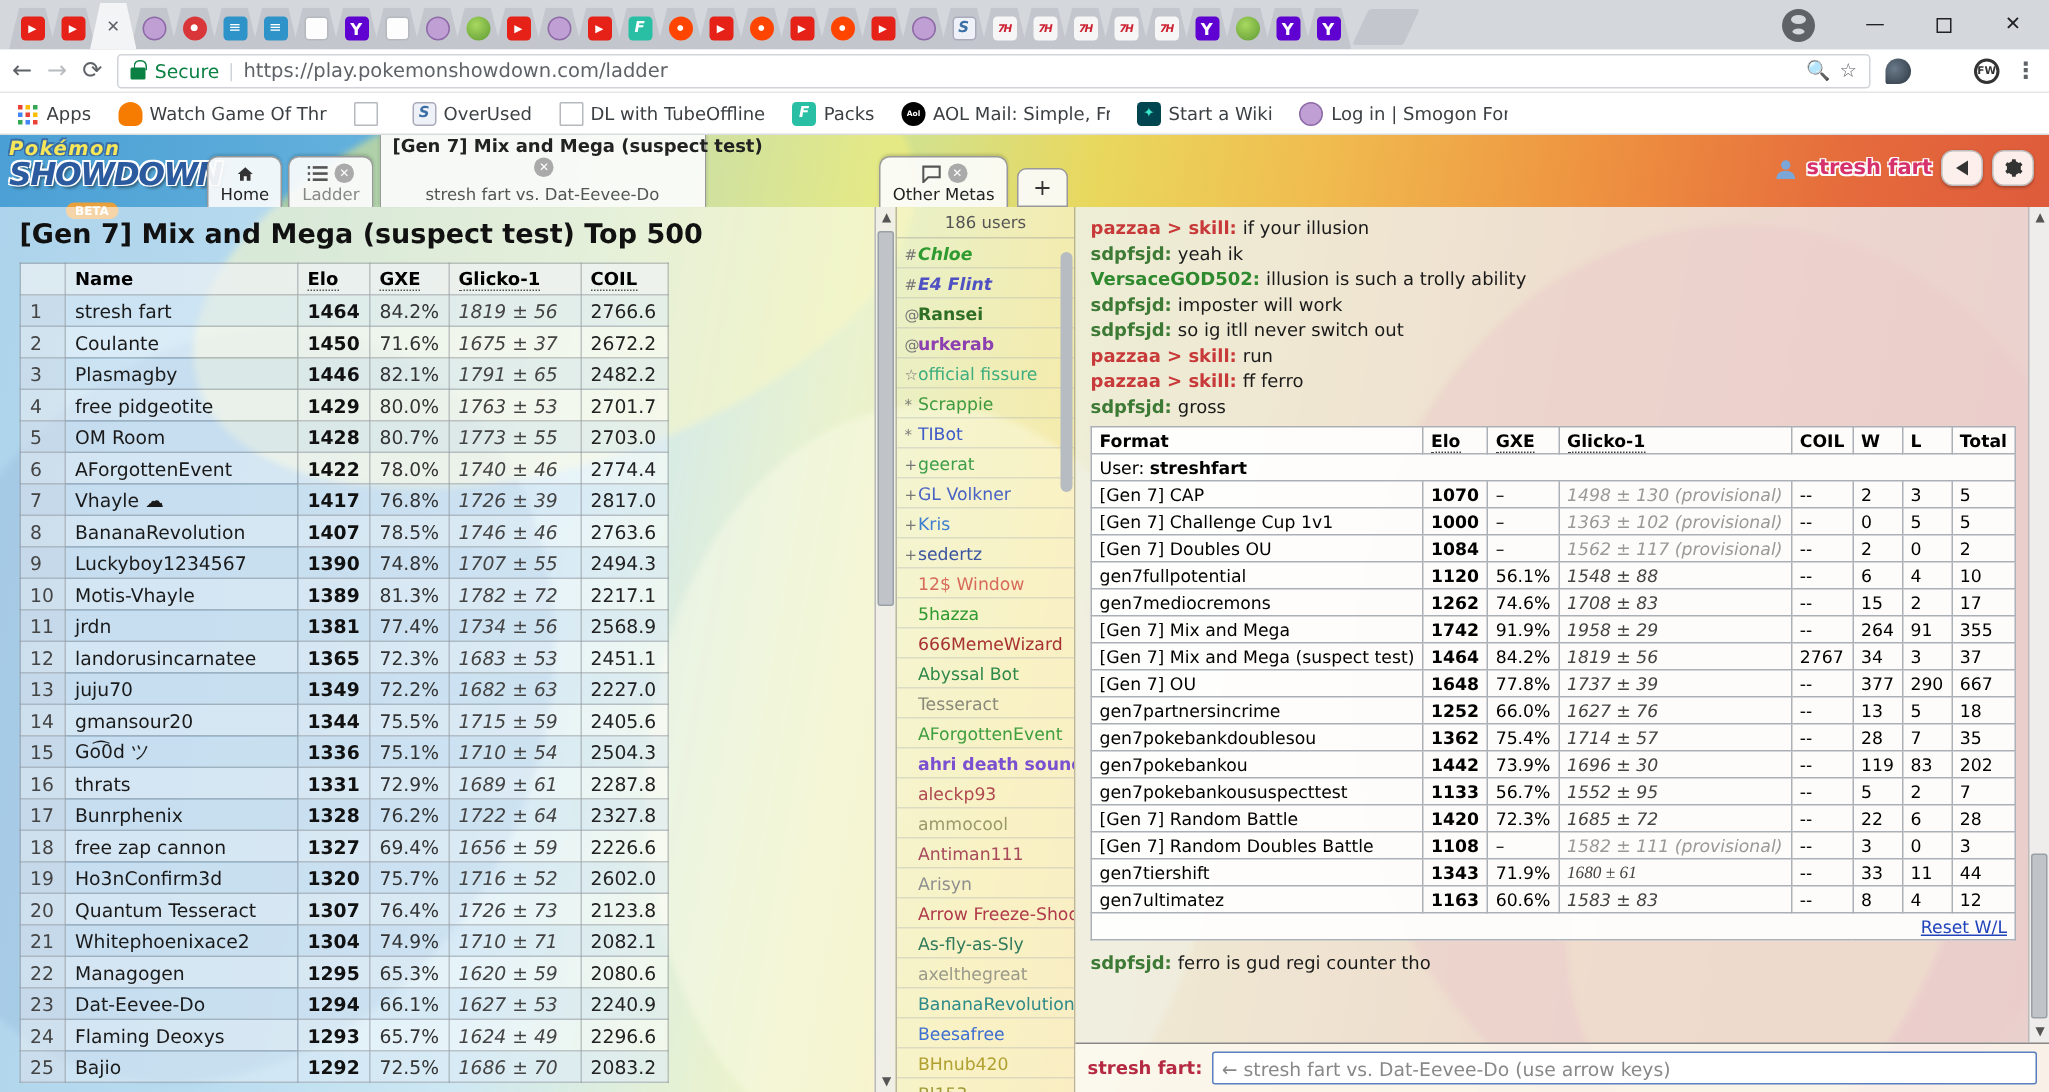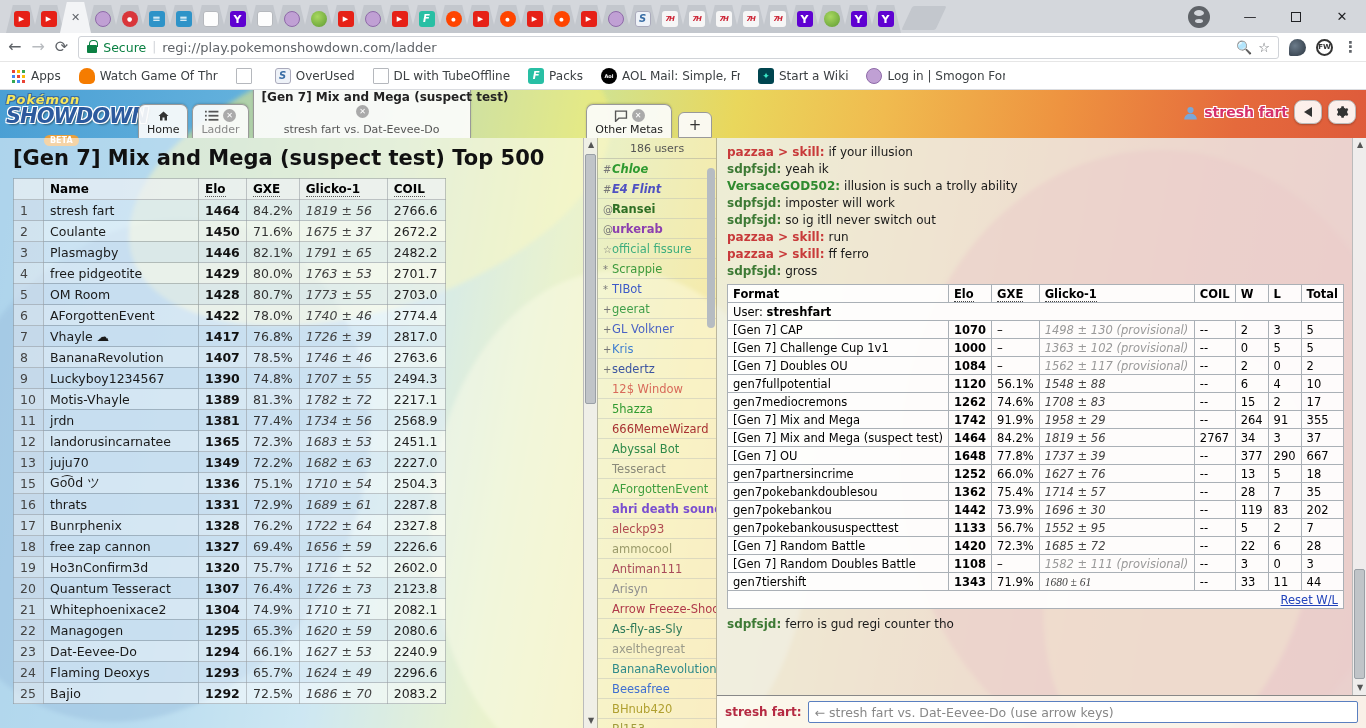--- a/index.html
+++ b/index.html
@@ -38,21 +38,21 @@
   .navbtn.disabled { color:#b8bbbf; }
   .urlbar { flex:1; height:23px; background:#fff; border:1px solid #d0d3d8; border-radius:3px; display:flex; align-items:center; padding:0 8px; gap:6px; }
   .lock { width:10px; height:8px; background:#0b8043; border-radius:1px; position:relative; margin-top:4px; }
   .lock::before { content:""; position:absolute; top:-5px; left:1.5px; width:7px; height:6px; border:1.5px solid #0b8043; border-bottom:none; border-radius:4px 4px 0 0; }
   .secure { color:#0b8043; font-size:12.5px; }
   .url-sep { color:#d0d3d8; font-size:12px; }
   .url { color:#5f6368; font-size:13px; flex:1; }
   .bar-ico { color:#5f6368; font-size:13px; cursor:pointer; }
   .ext { width:17px; height:17px; cursor:pointer; }
   .ext.shark { background:radial-gradient(circle at 35% 40%,#6b7b8a,#2b3540); border-radius:50% 50% 50% 10%; }
-  .ext.fw { border:2px solid #333; border-radius:50%; color:#333; font-size:7px; font-weight:bold; display:flex; align-items:center; justify-content:center; }
+  .ext.fw { border:2px solid #333; border-radius:50%; color:#333; font-size:7px; font-weight:bold; display:flex; align-items:center; justify-content:center;margin-left:32px; }
   .menu-dots { color:#5f6368; font-size:15px; font-weight:bold; cursor:pointer; }
 
   
   .bookmarks { position:absolute; top:62px; left:0; width:1366px; height:28px; background:#fff; display:flex; align-items:center; padding:0 10px; gap:18px; border-bottom:1px solid #dadce0; }
   .bm { display:flex; align-items:center; gap:5px; cursor:pointer; }
   .bm-label { font-size:12px; color:#3c4043; white-space:nowrap; max-width:118px; overflow:hidden; }
   .bm-ico { width:16px; height:16px; border-radius:3px; display:flex; align-items:center; justify-content:center; flex:none; }
   .bm-ico[data-icon="apps-grid"] { background:none; position:relative; }
   .bm-ico[data-icon="apps-grid"]::after { content:""; position:absolute; left:2px; top:2px; width:3px; height:3px; background:#ea4335;
     box-shadow:5px 0 0 #fbbc04,10px 0 0 #34a853,0 5px 0 #4285f4,5px 5px 0 #ea4335,10px 5px 0 #fbbc04,0 10px 0 #34a853,5px 10px 0 #4285f4,10px 10px 0 #ea4335; }
@@ -96,21 +96,21 @@
 
   .userbadge { position:absolute; right:10px; top:10px; display:flex; align-items:center; gap:6px; }
   .uname { font-size:14px; font-weight:bold; color:#d6316a; text-shadow:1px 1px 0 #fff,-1px -1px 0 #fff,1px -1px 0 #fff,-1px 1px 0 #fff; cursor:pointer; }
   .hbtn { background:rgba(255,255,255,.9); border:1px solid #bbb; border-radius:8px; width:28px; height:24px; display:flex; align-items:center; justify-content:center; cursor:pointer; box-shadow:0 1px 2px rgba(0,0,0,.25); }
   .tri-left { width:0; height:0; border-top:5px solid transparent; border-bottom:5px solid transparent; border-right:8px solid #333; }
 
   .ps-body { position:absolute; top:48px; left:0; right:0; bottom:0; }
 
   
   .pane-ladder { position:absolute; left:0; top:0; bottom:0; width:583px; background:rgba(255,255,255,.55); padding:8px 0 0 13px; overflow:hidden; }
-  .lad-title { font-size:21px; font-weight:bold; color:#111; margin-bottom:8px; }
+  .lad-title { font-size:18px; font-weight:bold; color:#111; margin-bottom:8px; }
   table.lad { border-collapse:collapse; font-size:12.5px; }
   table.lad th, table.lad td { border:1px solid rgba(150,155,160,.55); padding:1px 6px; height:21px; }
   table.lad thead th { background:rgba(240,242,245,.7); text-align:left; font-size:12px; }
   table.lad thead th span { border-bottom:1px dotted #555; }
   table.lad td.rk { width:30px; background:rgba(228,233,238,.65); color:#444; }
   table.lad td.nm { width:155px; color:#1a1a1a; white-space:nowrap; overflow:hidden; }
   table.lad td.el { width:48px; font-weight:bold; color:#111; }
   table.lad td.gx { width:50px; color:#333; }
   table.lad td.gl { width:88px; font-style:italic; color:#444; white-space:nowrap; }
   table.lad td.co { width:58px; color:#222; }
@@ -280,21 +280,21 @@
   </div>
 
   <div class="toolbar">
     <span class="navbtn">←</span>
     <span class="navbtn disabled">→</span>
     <span class="navbtn">⟳</span>
     <div class="urlbar">
       <span class="lock"></span>
       <span class="secure">Secure</span>
       <span class="url-sep">|</span>
-      <span class="url">regi://play.pokemonshowdown.com/ladder</span>
+      <span class="url">https://play.pokemonshowdown.com/ladder</span>
       <span class="bar-ico">🔍</span>
       <span class="bar-ico">☆</span>
     </div>
     <span class="ext shark"></span>
     <span class="ext fw">FW</span>
     <span class="menu-dots">⋮</span>
   </div>
 
   <div class="bookmarks">
 
@@ -526,20 +526,28 @@
             </tr>
               <tr>
               <td class="rk">13</td>
               <td class="nm">juju70</td>
               <td class="el">1349</td>
               <td class="gx">72.2%</td>
               <td class="gl">1682 ± 63</td>
               <td class="co">2227.0</td>
             </tr>
               <tr>
+              <td class="rk">14</td>
+              <td class="nm">gmansour20</td>
+              <td class="el">1344</td>
+              <td class="gx">75.5%</td>
+              <td class="gl">1715 ± 59</td>
+              <td class="co">2405.6</td>
+            </tr>
+              <tr>
               <td class="rk">15</td>
               <td class="nm">Go͡0d ツ</td>
               <td class="el">1336</td>
               <td class="gx">75.1%</td>
               <td class="gl">1710 ± 54</td>
               <td class="co">2504.3</td>
             </tr>
               <tr>
               <td class="rk">16</td>
               <td class="nm">thrats</td>
@@ -921,20 +929,30 @@
                   <tr>
                   <td class="s-fmt">gen7tiershift</td>
                   <td class="s-elo">1343</td>
                   <td class="s-gxe">71.9%</td>
                   <td class="s-gli" style="color: rgb(68, 68, 68); font-family: Liberation Serif, serif;">1680 ± 61</td>
                   <td class="s-coil">--</td>
                   <td class="s-w">33</td>
                   <td class="s-l">11</td>
                   <td class="s-tot">44</td>
                 </tr>
+                  <tr>
+                  <td class="s-fmt">gen7ultimatez</td>
+                  <td class="s-elo">1163</td>
+                  <td class="s-gxe">60.6%</td>
+                  <td class="s-gli" style="color: rgb(68, 68, 68);">1583 ± 83</td>
+                  <td class="s-coil">--</td>
+                  <td class="s-w">8</td>
+                  <td class="s-l">4</td>
+                  <td class="s-tot">12</td>
+                </tr>
                 </tbody>
               <tbody>
                 <tr>
                     <td colspan="8" class="reset-cell"><span class="reset-link">Reset W/L</span></td>
                   </tr>
               </tbody>
             </table>
           </div>
 
           <div class="msg">

